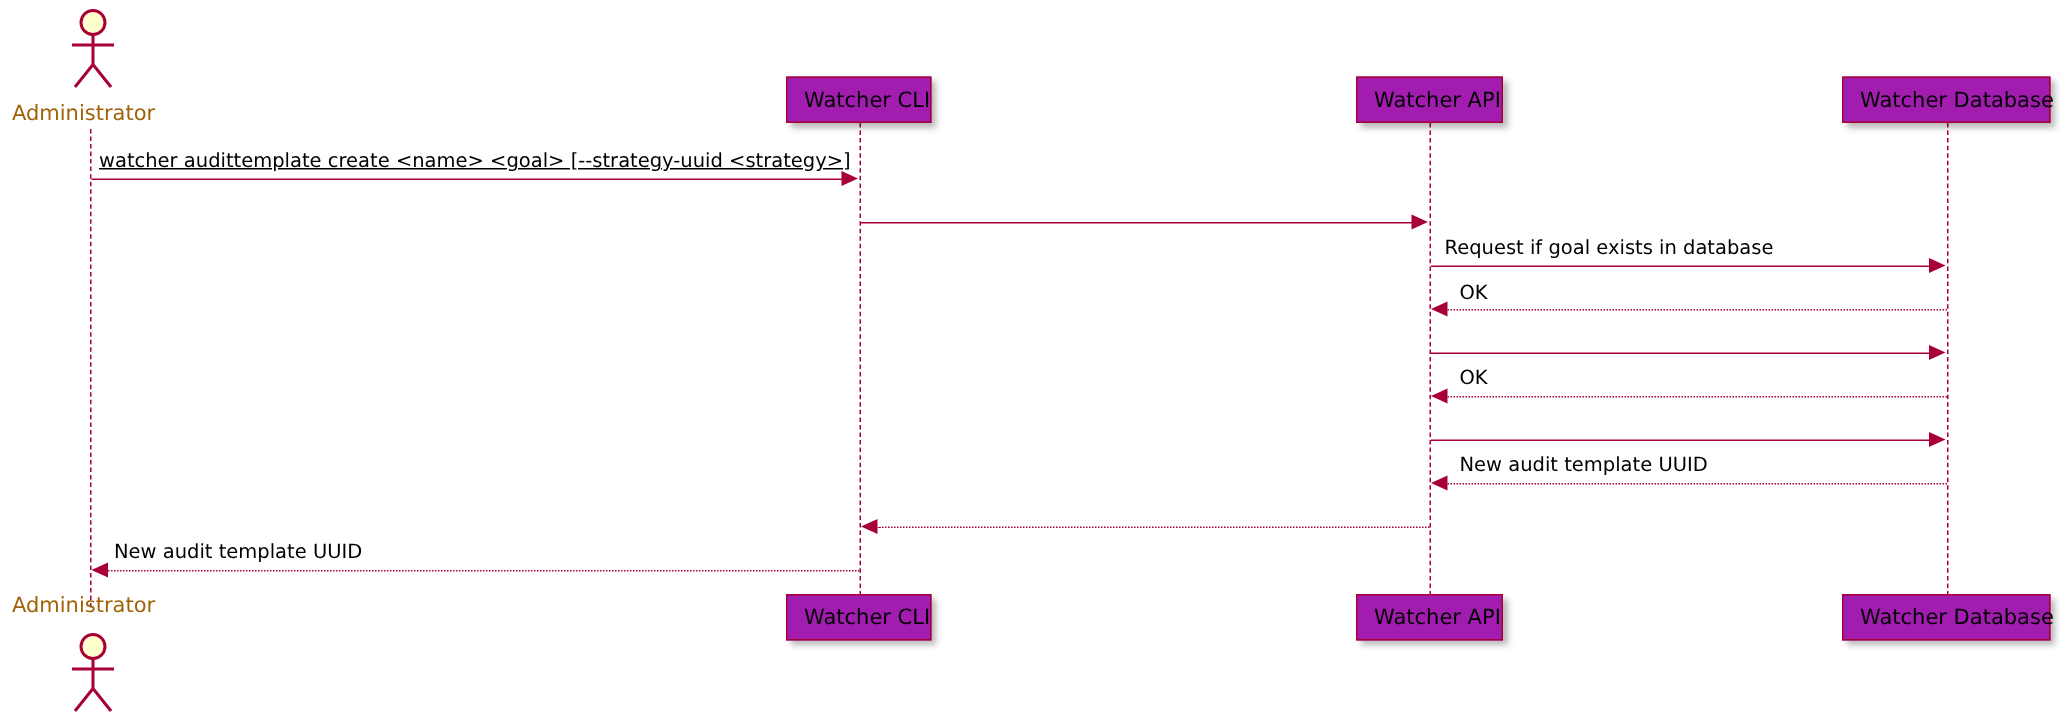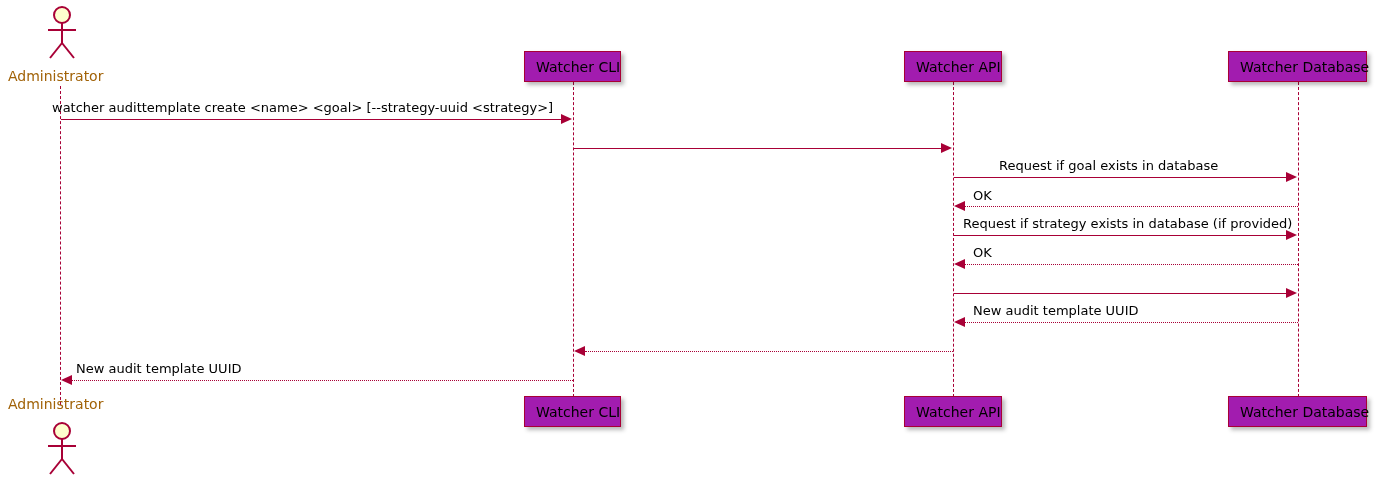--- a/index.html
+++ b/index.html
@@ -106,36 +106,35 @@
     </svg>
   </div>
   <div class="actor-label" style="left:8px; top:68px;">Administrator</div>
 
   <div class="participant" style="left:524px; top:51px; width:97px;">Watcher CLI</div>
   <div class="participant" style="left:904px; top:51px; width:98px;">Watcher API</div>
   <div class="participant" style="left:1228px;top:51px; width:139px;">Watcher Database</div>
 
   <div class="msg-line solid" style="left:61px; top:119px; width:501px;"></div>
   <div class="arrowhead right" style="left:561px; top:114px;"></div>
-  <div class="msg-label" style="left:52px; top:100px;">watcher audittemplate create &lt;name&gt; &lt;goal&gt; [--strategy-uuid &lt;strategy&gt;]</div>
+  <div class="msg-label" style="left:66px; top:100px;text-decoration:underline;">watcher audittemplate create &lt;name&gt; &lt;goal&gt; [--strategy-uuid &lt;strategy&gt;]</div>
 
   <div class="msg-line solid" style="left:574px; top:148px; width:368px;"></div>
   <div class="arrowhead right" style="left:941px; top:143px;"></div>
 
   <div class="msg-line solid" style="left:954px; top:177px; width:333px;"></div>
   <div class="arrowhead right" style="left:1286px; top:172px;"></div>
-  <div class="msg-label" style="left:963px; top:158px;margin-left:36px;">Request if goal exists in database</div>
+  <div class="msg-label" style="left:963px; top:158px;">Request if goal exists in database</div>
 
   <div class="msg-line dotted" style="left:965px; top:206px; width:333px;"></div>
   <div class="arrowhead left" style="left:954px; top:201px;"></div>
   <div class="msg-label" style="left:973px; top:188px;">OK</div>
 
   <div class="msg-line solid" style="left:954px; top:235px; width:333px;"></div>
   <div class="arrowhead right" style="left:1286px; top:230px;"></div>
-  <div class="msg-label" style="left:963px; top:216px;">Request if strategy exists in database (if provided)</div>
 
   <div class="msg-line dotted" style="left:965px; top:264px; width:333px;"></div>
   <div class="arrowhead left" style="left:954px; top:259px;"></div>
   <div class="msg-label" style="left:973px; top:245px;">OK</div>
 
   <div class="msg-line solid" style="left:954px; top:293px; width:333px;"></div>
   <div class="arrowhead right" style="left:1286px; top:288px;"></div>
 
   <div class="msg-line dotted" style="left:965px; top:322px; width:333px;"></div>
   <div class="arrowhead left" style="left:954px; top:317px;"></div>

